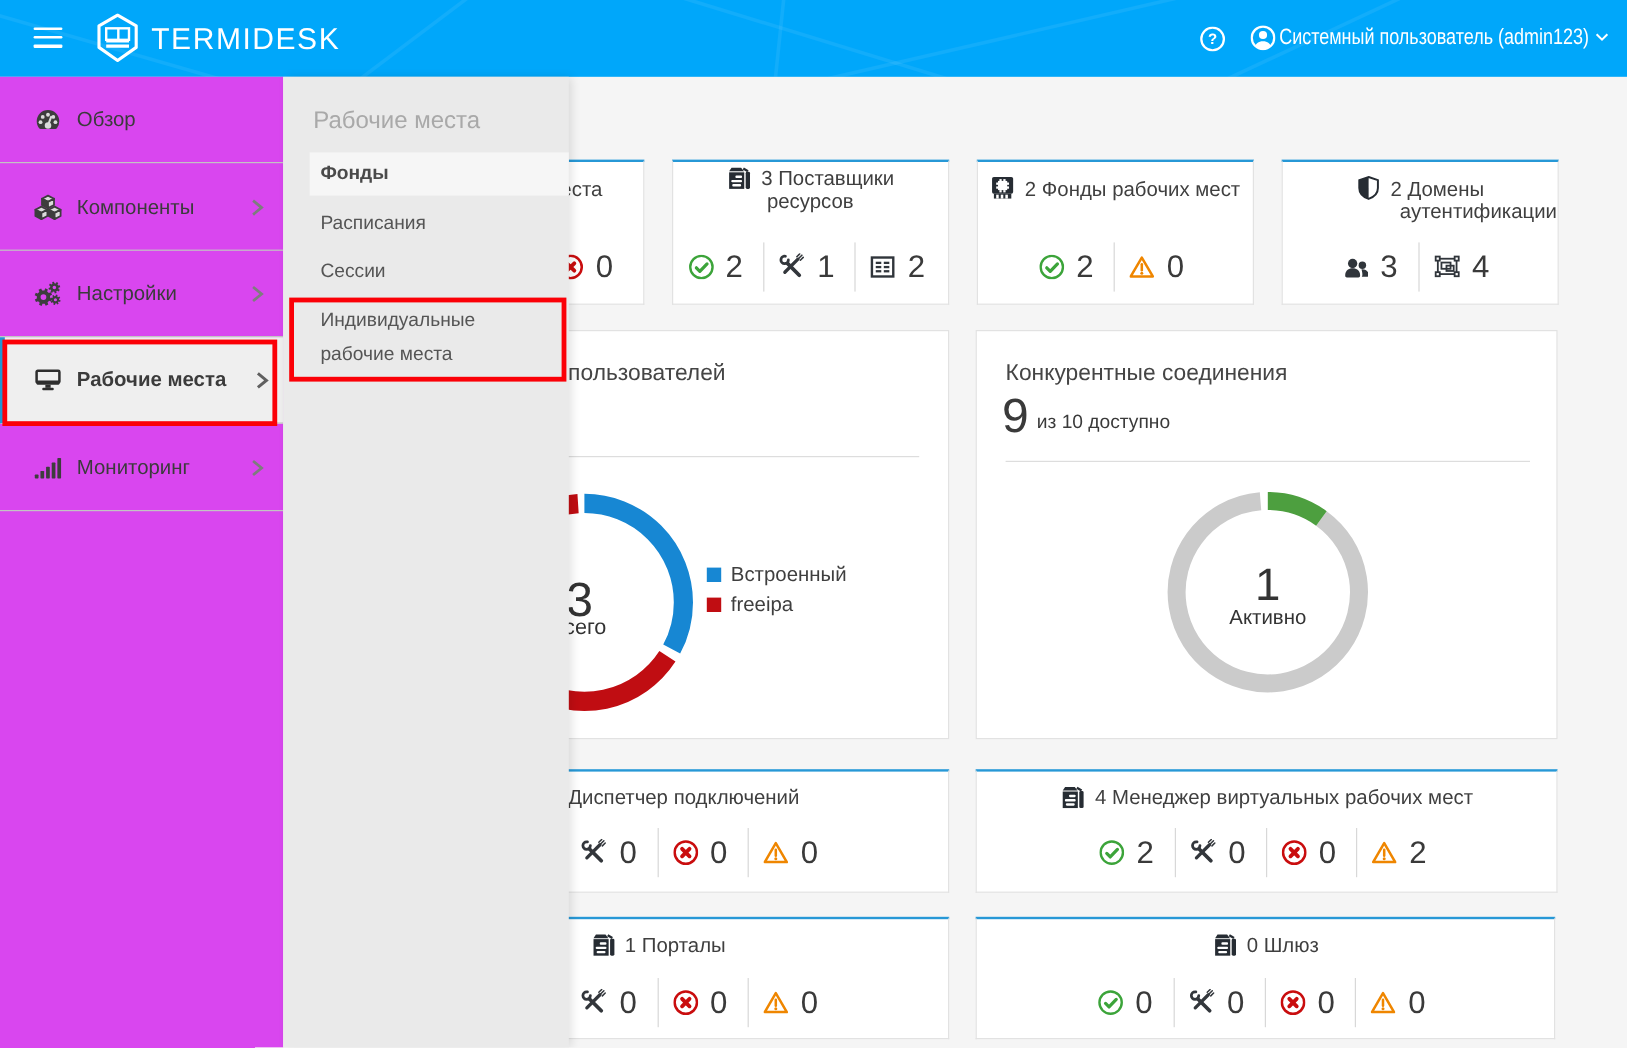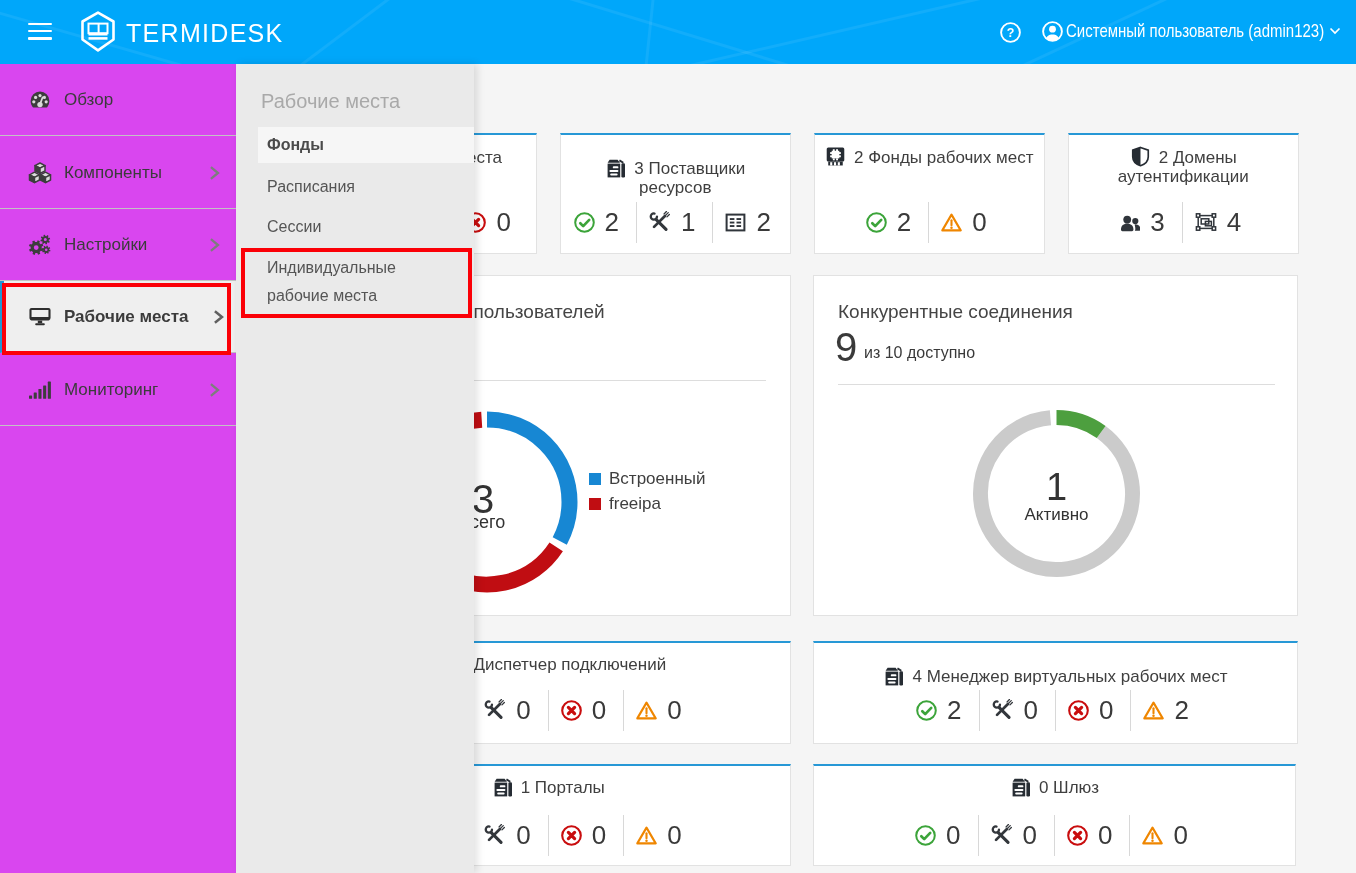--- a/index.html
+++ b/index.html
@@ -288,21 +288,21 @@
         <span class="vsep"></span>
       <span class="g">
           <svg width="21" height="21" viewBox="0 0 21 21">
             <use href="#i-x"></use>
           </svg>
           <b>0</b>
         </span>
     </div>
   </div>
   <div class="card bt" style="left:560px;top:133px;width:230.5px;height:121px">
-    <div class="ct" style="margin-top:24px">
+    <div class="ct" style="margin-top:4px">
         <svg width="21" height="21" viewBox="0 0 21 21">
           <use href="#i-copier"></use>
         </svg>
         <span>3 Поставщики</span>
       </div>
       <div style="text-align:center;font-size:17px;color:#3f3f3f;line-height:19px">ресурсов</div>
     <div class="stats" style="top:65px">
       <span class="g">
           <svg width="21" height="21" viewBox="0 0 21 21">
             <use href="#i-check"></use>
@@ -348,21 +348,21 @@
         </span>
     </div>
   </div>
   <div class="card bt" style="left:1068px;top:133px;width:230.5px;height:121px">
     <div class="ct" style="margin-top:13px">
         <svg width="21" height="21" viewBox="0 0 21 23">
           <use href="#i-shield"></use>
         </svg>
         <span>2 Домены</span>
       </div>
-      <div style="text-align:center;font-size:17px;color:#3f3f3f;line-height:19px">аутентификации</div>
+      <div style="text-align:right;font-size:17px;color:#3f3f3f;line-height:19px">аутентификации</div>
     <div class="stats" style="top:65px">
       <span class="g">
           <svg width="21" height="21" viewBox="0 0 21 21">
             <use href="#i-users"></use>
           </svg>
           <b>3</b>
         </span>
         <span class="vsep"></span>
       <span class="g">
           <svg width="22" height="22" viewBox="0 0 22 22">
@@ -429,21 +429,21 @@
         <span class="vsep"></span>
       <span class="g">
           <svg width="21" height="21" viewBox="0 0 21 21">
             <use href="#i-warn"></use>
           </svg>
           <b>0</b>
         </span>
     </div>
   </div>
   <div class="card bt" style="left:813px;top:641px;width:485px;height:103px">
-    <div class="ct" style="margin-top:24px">
+    <div class="ct" style="margin-top:12px">
         <svg width="21" height="21" viewBox="0 0 21 21">
           <use href="#i-copier"></use>
         </svg>
         <span>4 Менеджер виртуальных рабочих мест</span>
       </div>
     <div class="stats" style="top:45px">
       <span class="g">
           <svg width="21" height="21" viewBox="0 0 21 21">
             <use href="#i-check"></use>
           </svg>

